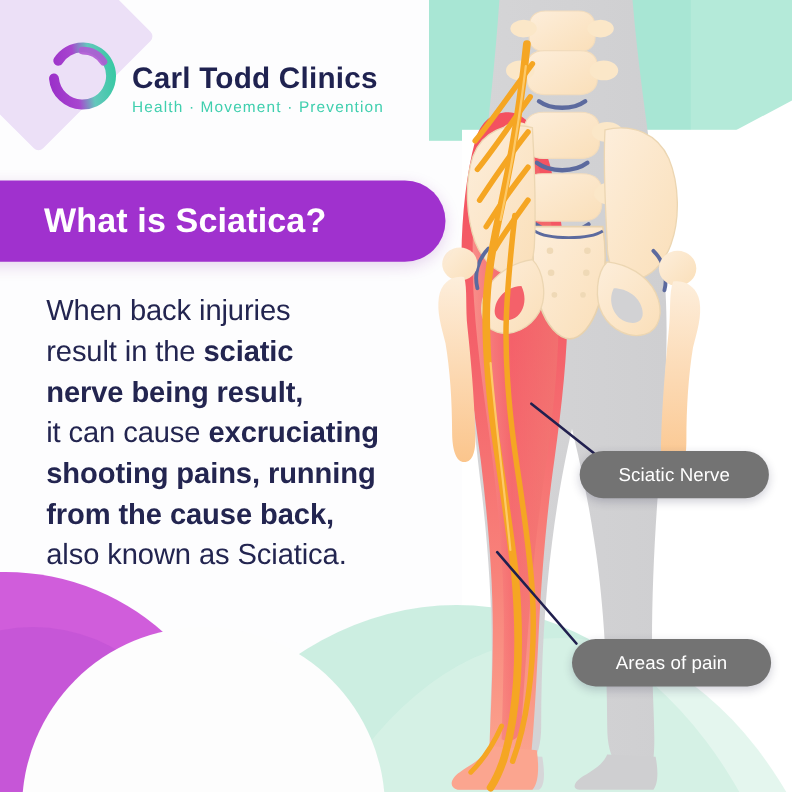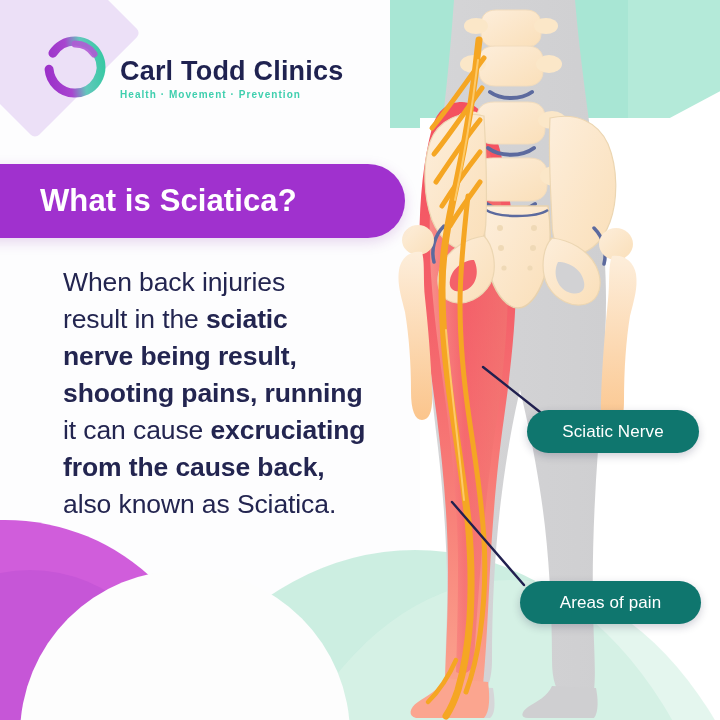--- a/index.html
+++ b/index.html
@@ -97,21 +97,21 @@
     z-index:20;
   }
   .logo-mark{width:62px;height:62px;flex:none;}
   .logo-text{line-height:1;margin-top:24px;}
   .logo-title{
     font-size:27px;font-weight:700;color:#1f2250;
     letter-spacing:.2px;white-space:nowrap;
   }
   .logo-tag{
     margin-top:5px;
-    font-size:10px;font-weight:700;color:#3fcfae;
+    font-size:14px;font-weight:400;color:#3fcfae;
     letter-spacing:1.05px;white-space:nowrap;
   }
 
   
   .title-pill{
     position:absolute;left:-20px;top:164px;
     width:425px;height:74px;
     background:#a031ce;
     border-radius:0 40px 40px 0;
     box-shadow:0 4px 14px rgba(120,30,160,.18);
@@ -119,35 +119,35 @@
     z-index:20;
   }
   .title-pill h1{
     margin:0 0 0 60px;
     font-size:31px;font-weight:700;color:#ffffff;
     letter-spacing:.1px;
   }
 
   
   .body-copy{
-    position:absolute;left:63px;top:264px;
+    position:absolute;left:42px;top:264px;
     width:390px;
     font-size:26.5px;
     line-height:37px;
     color:#232550;
     letter-spacing:-.1px;
     z-index:20;
   }
   .body-copy b{font-weight:700;}
   .body-copy .ln{display:block;white-space:nowrap;}
 
   
   .callout{
     position:absolute;
-    background:#0f766e;
+    background:#737373;
     color:#fff;
     border-radius:22px;
     font-size:17px;
     letter-spacing:.1px;
     display:flex;align-items:center;justify-content:center;
     box-shadow:0 3px 9px rgba(30,30,70,.22);
     z-index:22;
     white-space:nowrap;
   }
   .callout-nerve{left:527px;top:410px;width:172px;height:43px;}
@@ -436,19 +436,19 @@
   </div>
 
   <div class="title-pill">
     <h1>What is Sciatica?</h1>
   </div>
 
   <div class="body-copy">
       <span class="ln"><span>When back injuries</span></span>
       <span class="ln"><span>result in the </span><b>sciatic</b></span>
       <span class="ln"><b>nerve being result,</b></span>
+      <span class="ln"><span>it can cause </span><b>excruciating</b></span>
       <span class="ln"><b>shooting pains, running</b></span>
-      <span class="ln"><span>it can cause </span><b>excruciating</b></span>
       <span class="ln"><b>from the cause back,</b></span>
       <span class="ln"><span>also known as Sciatica.</span></span>
     </div>
 
 </div>
 
 </body></html>

